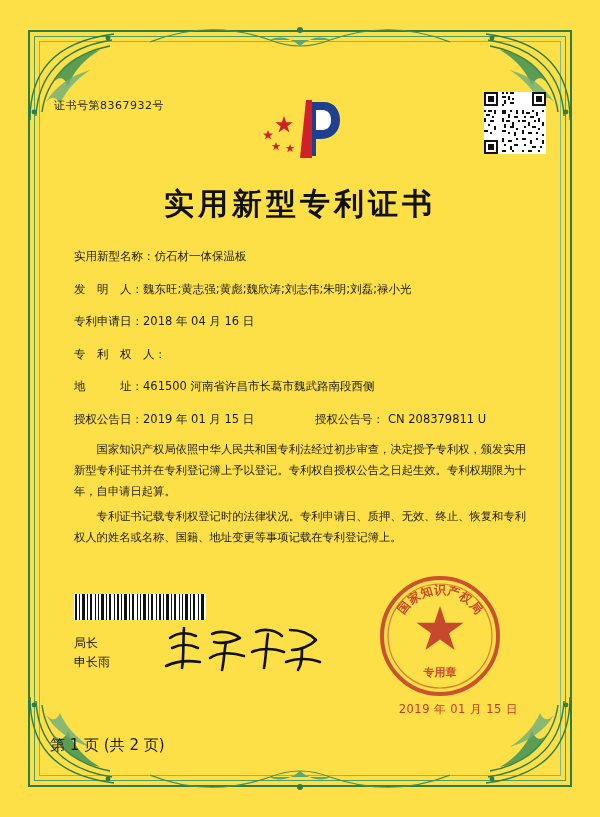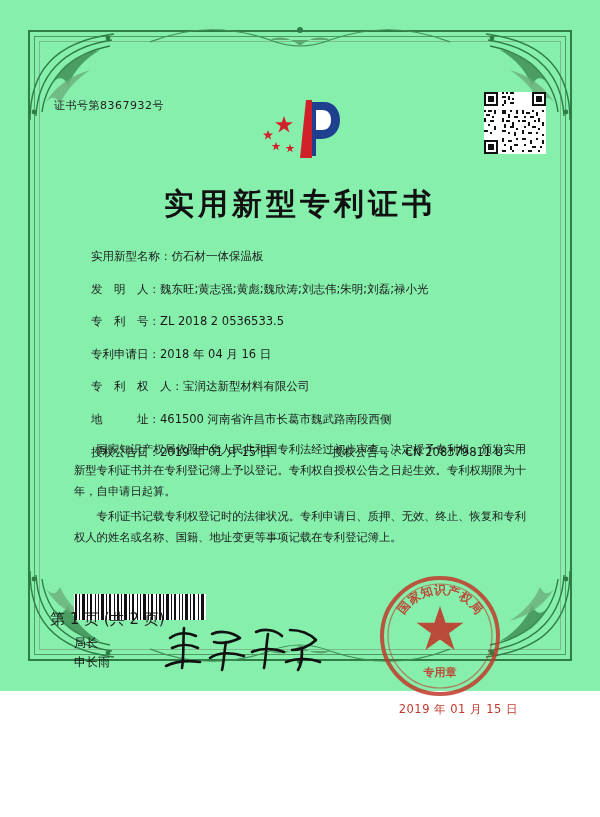--- a/index.html
+++ b/index.html
@@ -11,22 +11,22 @@
     width: 600px;
     height: 817px;
     font-family: "DejaVu Sans", "Liberation Sans", sans-serif;
     color: #1a1a1a;
     overflow: hidden;
   }
 
   .page {
     position: relative;
     width: 600px;
-    height: 691px;
-    background: #86efac;
+    height: 817px;
+    background: #fde047;
   }
 
   
   .frame-outer {
     position: absolute;
     left: 28px;
     top: 30px;
     right: 28px;
     bottom: 30px;
     border: 2px solid #2e7d46;
@@ -128,21 +128,20 @@
     right: 10px;
     top: 192px;
   }
   .field-row {
     display: flex;
     align-items: flex-start;
     margin-bottom: 16.5px;
     font-size: 11.5px;
     color: #1a1a1a;
     line-height: 1.4;
-    margin-left: 17px;
   }
   .field-label {
     white-space: pre;
     flex: 0 0 auto;
   }
   .field-value {
     flex: 1 1 auto;
   }
   .field-row.dual .field-value {
     flex: 0 0 auto;
@@ -402,30 +401,25 @@
     <div class="fields">
       <div class="field-row">
         <span class="field-label">实用新型名称：</span>
         <span class="field-value">仿石材一体保温板</span>
       </div>
       <div class="field-row">
         <span class="field-label">发　明　人：</span>
         <span class="field-value">魏东旺;黄志强;黄彪;魏欣涛;刘志伟;朱明;刘磊;禄小光</span>
       </div>
       <div class="field-row">
-        <span class="field-label">专　利　号：</span>
-        <span class="field-value">ZL 2018 2 0536533.5</span>
-      </div>
-      <div class="field-row">
         <span class="field-label">专利申请日：</span>
         <span class="field-value">2018 年 04 月 16 日</span>
       </div>
       <div class="field-row">
         <span class="field-label">专　利　权　人：</span>
-        <span class="field-value">宝润达新型材料有限公司</span>
       </div>
       <div class="field-row">
         <span class="field-label">地　　　址：</span>
         <span class="field-value">461500 河南省许昌市长葛市魏武路南段西侧</span>
       </div>
       <div class="field-row dual">
         <span class="field-label">授权公告日：</span>
         <span class="field-value">2019 年 01 月 15 日</span>
         <span class="field-label2">授权公告号：</span>
         <span class="field-value2">CN 208379811 U</span>

